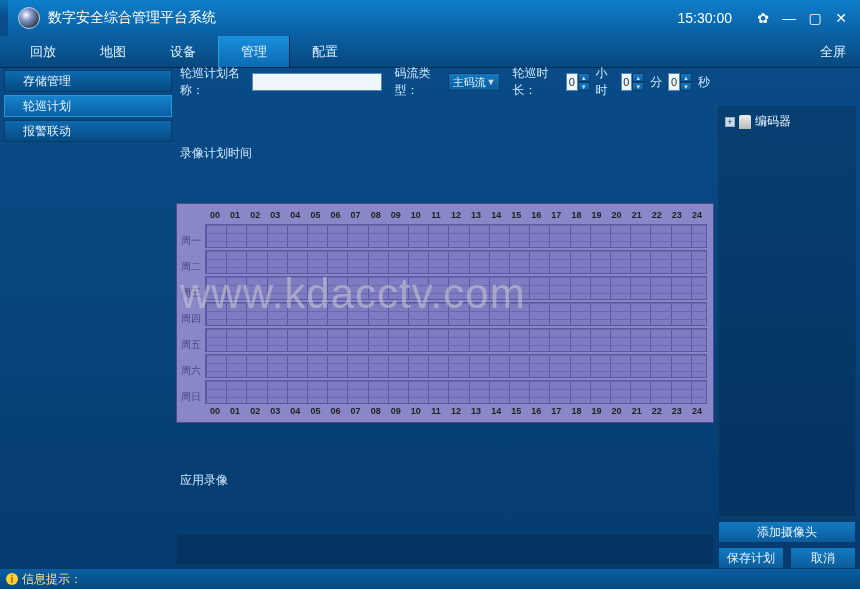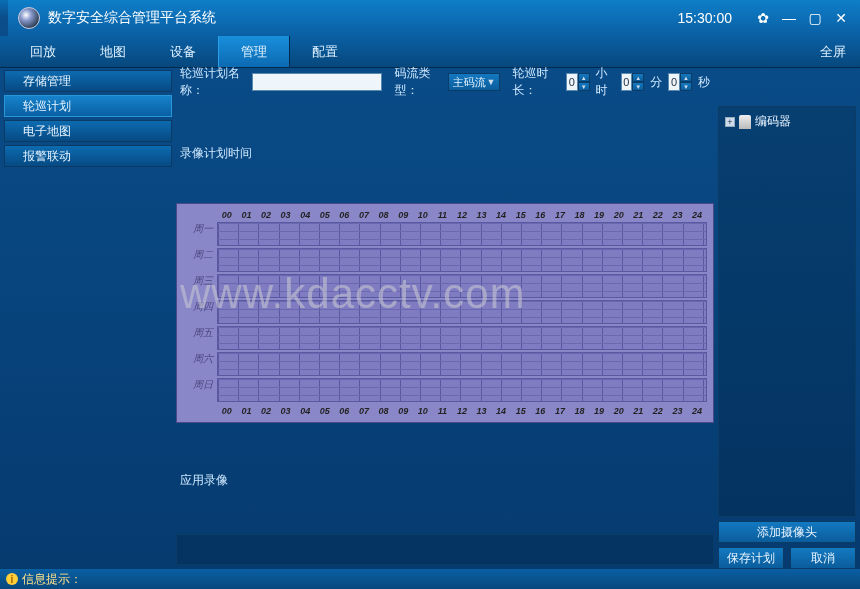--- a/index.html
+++ b/index.html
@@ -110,31 +110,30 @@
     }
     .spinner-btns { width:12px; display:flex; flex-direction:column;}
     .spinner-up,.spinner-down{ flex:1; background:linear-gradient(#1478c0,#0b5d9c); border:1px solid #0a3c66; font-size:6px; color:#cde; display:flex;align-items:center;justify-content:center; cursor:pointer;}
     .fgap-auto { flex:1; }
 
     .section-label { color:#cfe9ff; margin: 14px 0 6px 4px; }
 
     .schedule {
       background: #8a87c8;
       border:1px solid #4a4a88;
-      padding: 4px 6px 4px 12px;
+      padding: 4px 6px 4px 0px;
       position: relative;
-      font-style: italic;
     }
     .hour-row {
       display:flex; height:14px; align-items:center;
       margin-left: 28px;
     }
     .hour-lbl { flex:1; text-align:center; color:#222; font-size:9px; font-weight:bold;}
     .day-row {
-      display:flex; height:26px; align-items:flex-start;
+      display:flex; height:26px; align-items:flex-end;
     }
     .day-name { width:28px; text-align:center; color:#4a4780; font-size:10px;}
     .grid {
       flex:1; height:24px;
       background: repeating-linear-gradient(to bottom, #6a68b0 0, #6a68b0 1px, transparent 1px, transparent 8px),
                   repeating-linear-gradient(to right, #5a58a0 0, #5a58a0 1px, transparent 1px, transparent 20.2px),
                   #7f7cc2;
       border:1px solid #5a58a0;
     }
 
@@ -212,21 +211,20 @@
   <div class="tab active">管理</div>
   <div class="tab">配置</div>
   <div class="tab-spacer"></div>
   <div class="tab-right">全屏</div>
 </div>
 
 <div class="main">
   <div class="sidebar">
     <div class="side-btn">存储管理</div>
     <div class="side-btn active">轮巡计划</div>
-    <div class="side-btn">电子地图</div>
     <div class="side-btn">报警联动</div>
   </div>
 
   <div class="center">
     <div class="filter-row">
       <span class="lbl">轮巡计划名称：</span>
       <input class="txt-input" value="" style="">
       <div class="fgap-auto"></div>
       <span class="lbl">码流类型：</span>
       <div class="select-box">

